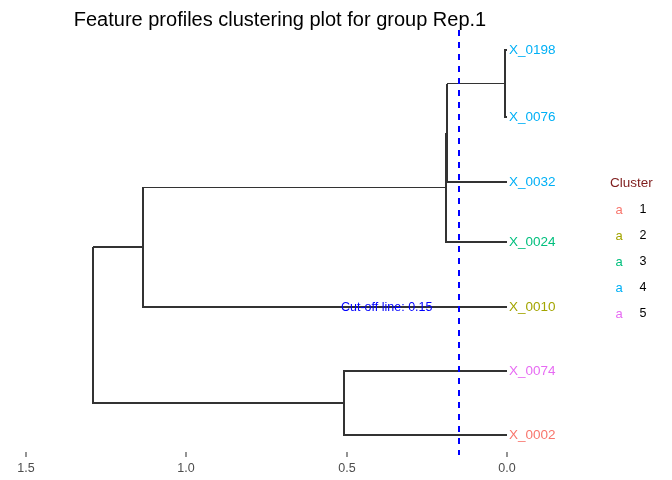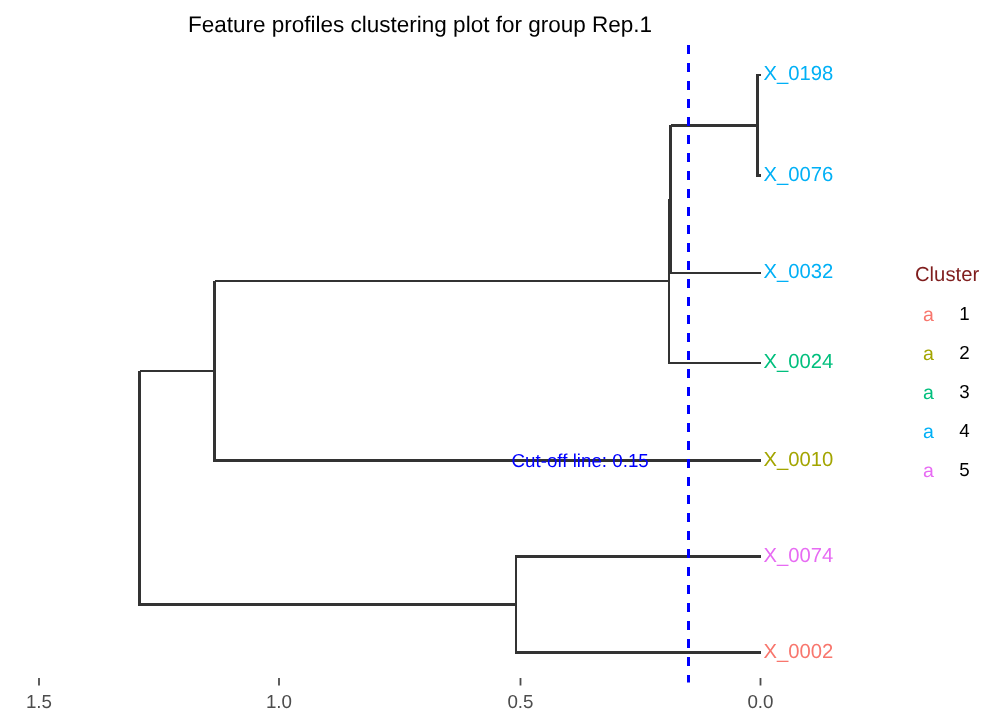--- a/index.html
+++ b/index.html
@@ -21,21 +21,21 @@
     top: 0;
     width: 672px;
     height: 480px;
   }
   #plot-title {
     position: absolute;
     left: 0;
     top: 8px;
     width: 560px;
     text-align: center;
-    font-size: 15px;
+    font-size: 20px;
     color: #000000;
     white-space: nowrap;
     letter-spacing: 0px;
   }
   svg.canvas {
     position: absolute;
     left: 0;
     top: 0;
     width: 672px;
     height: 480px;

